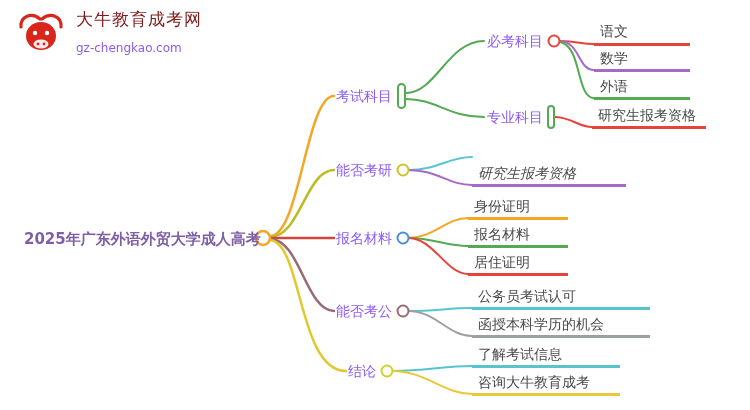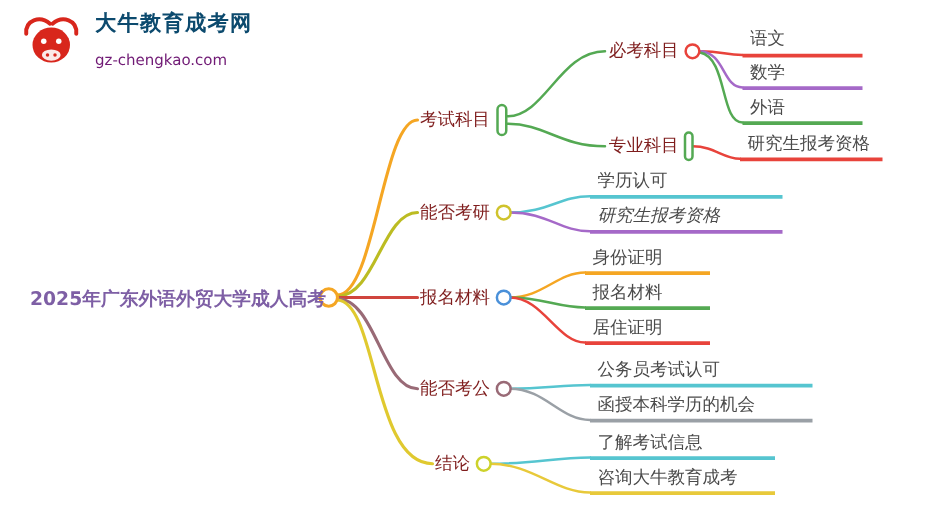--- a/index.html
+++ b/index.html
@@ -5,28 +5,28 @@
   html,body{margin:0;padding:0;}
   body{
     width:750px;height:410px;position:relative;background:#ffffff;
     font-family:"DejaVu Sans","Liberation Sans",sans-serif;
     overflow:hidden;
   }
   #stage{position:absolute;inset:0;width:750px;height:410px;}
   svg.links{position:absolute;left:0;top:0;z-index:1;}
   .logo{position:absolute;left:14px;top:10px;display:flex;align-items:center;gap:8px;z-index:3;cursor:pointer;}
   .logo-text{display:flex;flex-direction:column;line-height:1.15;}
-  .logo-title{font-size:17px;font-weight:bold;color:#0c4a6e;letter-spacing:1px;}
-  .logo-url{font-size:12px;color:#701a75;margin-top:12px;}
+  .logo-title{font-size:17px;font-weight:normal;color:#7f1d1d;letter-spacing:1px;}
+  .logo-url{font-size:12px;color:#8b5cf6;margin-top:12px;}
   .root-topic{
     position:absolute;left:24px;top:229px;z-index:2;
     font-size:15px;line-height:20px;color:#7e5fa5;font-weight:bold;white-space:nowrap;
   }
   .node2{
-    position:absolute;z-index:2;font-size:14px;line-height:20px;color:#7f1d1d;white-space:nowrap;
+    position:absolute;z-index:2;font-size:14px;line-height:20px;color:#8b5cf6;white-space:nowrap;
   }
   .leaf{
     position:absolute;z-index:2;font-size:14px;line-height:18px;color:#4a4a4a;
     padding:0 4px 2px 6px;border-bottom:3px solid #000;box-sizing:border-box;white-space:nowrap;
   }
 </style>
 </head>
 <body>
 
 <div id="stage">
@@ -94,21 +94,20 @@
   <div class="node2" style="left:336px;top:228px;">报名材料</div>
   <div class="node2" style="left:336px;top:301px;">能否考公</div>
   <div class="node2" style="left:348px;top:361px;">结论</div>
 
   <div class="leaf" style="left:594px;top:23px;width:96px;border-bottom-color:#e8433b;font-family:Liberation Mono, monospace;">语文</div>
   <div class="leaf" style="left:594px;top:49px;width:96px;border-bottom-color:#a569c8;">数学</div>
   <div class="leaf" style="left:594px;top:77px;width:96px;border-bottom-color:#54a953;">外语</div>
 
   <div class="leaf" style="left:592px;top:106px;width:114px;border-bottom-color:#e8433b;">研究生报考资格</div>
 
-  <div class="leaf" style="left:472px;top:136px;width:154px;border-bottom-color:#56c5d0;">学历认可</div>
   <div class="leaf" style="left:472px;top:164px;width:154px;border-bottom-color:#a569c8;font-style:italic;">研究生报考资格</div>
 
   <div class="leaf" style="left:468px;top:197px;width:100px;border-bottom-color:#f5a623;">身份证明</div>
   <div class="leaf" style="left:468px;top:225px;width:100px;border-bottom-color:#54a953;">报名材料</div>
   <div class="leaf" style="left:468px;top:253px;width:100px;border-bottom-color:#e8433b;">居住证明</div>
 
   <div class="leaf" style="left:472px;top:287px;width:178px;border-bottom-color:#56c5d0;">公务员考试认可</div>
   <div class="leaf" style="left:472px;top:315px;width:178px;border-bottom-color:#9aa0a6;">函授本科学历的机会</div>
 
   <div class="leaf" style="left:472px;top:345px;width:148px;border-bottom-color:#56c5d0;">了解考试信息</div>

